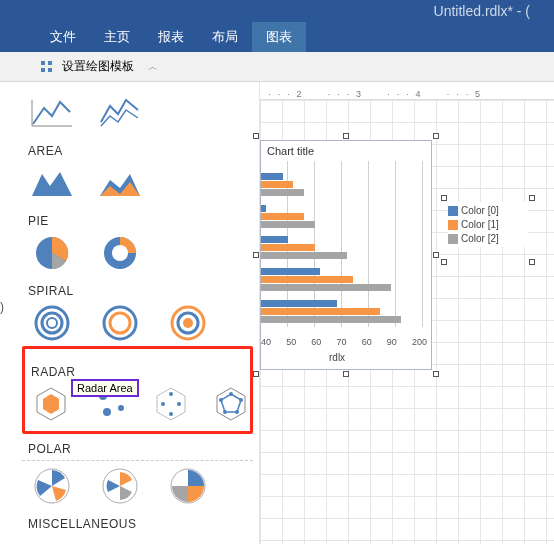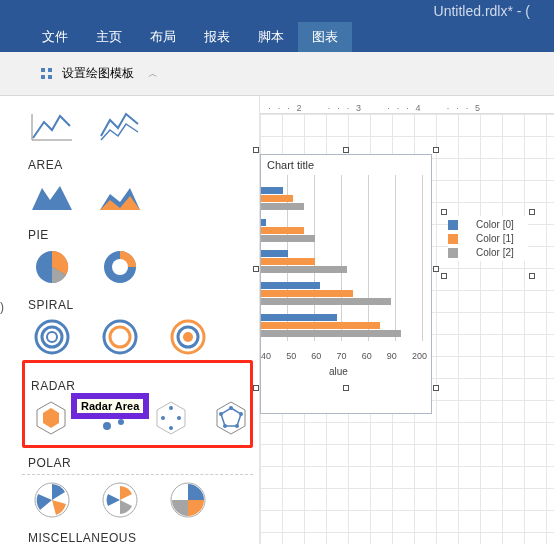--- a/index.html
+++ b/index.html
@@ -1,70 +1,69 @@
 <!DOCTYPE html>
 <html><head>
 <meta charset="utf-8">
 <style>
 * { margin: 0; padding: 0; box-sizing: border-box; }
 body { font-family: "Microsoft YaHei", Arial, sans-serif; font-size: 12px; background: #fff; width: 554px; height: 544px; overflow: hidden; }
 .titlebar { background: #2b5797; height: 22px; color: #cfd9e8; font-size: 14px; display: flex; justify-content: flex-end; align-items: center; padding-right: 24px; }
-.menubar { background: #2b5797; height: 30px; display: flex; align-items: center; padding-left: 28px; }
+.menubar { background: #2b5797; height: 30px; display: flex; align-items: center; padding-left: 36px; }
 .menuitem { color: #fff; font-size: 13px; padding: 6px 14px; cursor: pointer; }
 .menuitem.active { background: #4175aa; }
-.toolbar { height: 44px; background: #f1f1f1; border-bottom: 1px solid #d8d8d8; display: flex; align-items: center; padding-left: 40px; gap: 8px; }
+.toolbar { height: 30px; background: #f1f1f1; border-bottom: 1px solid #d8d8d8; display: flex; align-items: center; padding-left: 40px; gap: 8px; }
 .grid-icon { width: 14px; height: 14px; display: inline-block; }
 .chev { font-size: 10px; color: #666; margin-left: 6px; }
 .layout { display: flex; height: calc(100% - 82px); }
 .sidebar { width: 260px; background: #fff; border-right: 1px solid #e4e4e4; padding: 6px 12px 6px 28px; overflow: hidden; }
 .section-row { display: flex; gap: 20px; margin: 6px 0 4px; }
 .thumb { width: 48px; height: 38px; display: inline-flex; align-items: center; justify-content: center; cursor: pointer; }
 .section-label { font-size: 12px; color: #333; margin-top: 12px; letter-spacing: 0.5px; }
 .highlight-box { border: 3px solid #ff2a1a; padding: 4px 6px; margin: 2px -6px; border-radius: 2px; position: relative; }
-.tooltip { position: absolute; left: 46px; top: 30px; background: #fffff0; border: 6px solid #6d28d9; padding: 1px 4px; font-size: 11px; white-space: nowrap; font-weight: bold; }
+.tooltip { position: absolute; left: 46px; top: 30px; background: #fffff0; border: 2px solid #6d28d9; padding: 1px 4px; font-size: 11px; white-space: nowrap; }
 .canvas { flex: 1; position: relative; background: #fff; }
 .ruler-h { height: 18px; background: #fff; border-bottom: 1px solid #ddd; display: flex; align-items: flex-end; font-size: 9px; color: #777; padding-left: 8px; gap: 26px; }
 .ruler-h span::before { content: "· · · "; letter-spacing: 2px; }
 .grid-bg { position: absolute; left: 0; top: 18px; right: 0; bottom: 0;
   background-image: linear-gradient(#e6e6e6 1px, transparent 1px), linear-gradient(90deg, #e6e6e6 1px, transparent 1px);
   background-size: 22px 22px; }
-.chart-card { position: absolute; left: 0; top: 58px; width: 172px; height: 260px; background: #fff; border: 1px solid #aeb8c4; }
+.chart-card { position: absolute; left: 0; top: 58px; width: 172px; height: 230px; background: #fff; border: 1px solid #aeb8c4; }
 .chart-title { font-size: 11px; color: #333; padding: 4px 6px; }
 .bars-area { position: relative; height: 188px; padding-left: 8px; }
 .gridlines { position: absolute; left: 0; right: 8px; top: 0; bottom: 22px; display: flex; }
 .gridlines div { flex: 1; border-right: 1px solid #d0d0d0; }
 .bars { position: absolute; left: 0; top: 8px; right: 8px; bottom: 22px; display: flex; flex-direction: column; justify-content: space-around; }
 .bargroup { display: flex; flex-direction: column; gap: 1px; }
 .bar { height: 7px; }
 .c0 { background: #4f81bd; }
 .c1 { background: #f79646; }
 .c2 { background: #a5a5a5; }
 .xaxis { position: absolute; bottom: 2px; left: 0; right: 4px; display: flex; justify-content: space-between; font-size: 9px; color: #555; }
 .xlabel { position: absolute; bottom: -14px; left: 40%; font-size: 10px; color: #444; }
 .legend { position: absolute; left: 188px; top: 120px; width: 80px; background: #fff; font-size: 10px; color: #444; }
-.legend-row { display: flex; align-items: center; gap: 18px; margin: 3px 0; }
+.legend-row { display: flex; align-items: center; gap: 3px; margin: 3px 0; }
 .sw { width: 10px; height: 10px; }
 .handles { position: absolute; }
 .handles i { position: absolute; width: 6px; height: 6px; background: #fff; border: 1px solid #555; }
 hr.dot { border: none; border-top: 1px dashed #ccc; margin: 4px -6px; }
 .leftfrag { position:absolute; left:0; top:300px; font-size:12px; color:#555; }
 </style>
 </head>
 <body>
 
 <div class="titlebar">
   <span>Untitled.rdlx* - (</span>
 </div>
 
 <div class="menubar">
   <div class="menuitem">文件</div>
   <div class="menuitem">主页</div>
+  <div class="menuitem">报表</div>
   <div class="menuitem">布局</div>
-  <div class="menuitem">报表</div>
-  <div class="menuitem">脚本</div>
   <div class="menuitem active">图表</div>
 </div>
 
 <div class="toolbar">
   <span class="grid-icon">
     <svg width="14" height="14">
         <rect x="1" y="1" width="4" height="4" fill="#4f81bd"></rect>
         <rect x="8" y="1" width="4" height="4" fill="#4f81bd"></rect>
         <rect x="1" y="8" width="4" height="4" fill="#4f81bd"></rect>
         <rect x="8" y="8" width="4" height="4" fill="#4f81bd"></rect>
@@ -274,21 +273,21 @@
           </div>
         <div class="xaxis" id="xaxis">
             <span>40</span>
             <span>50</span>
             <span>60</span>
             <span>70</span>
             <span>60</span>
             <span>90</span>
             <span>200</span>
           </div>
-        <div class="xlabel">alue</div>
+        <div class="xlabel">rdlx</div>
       </div>
     </div>
 
     <div class="legend">
       <div class="legend-row">
           <span class="sw c0"></span>
           <span>Color [0]</span>
         </div>
       <div class="legend-row">
           <span class="sw c1"></span>

